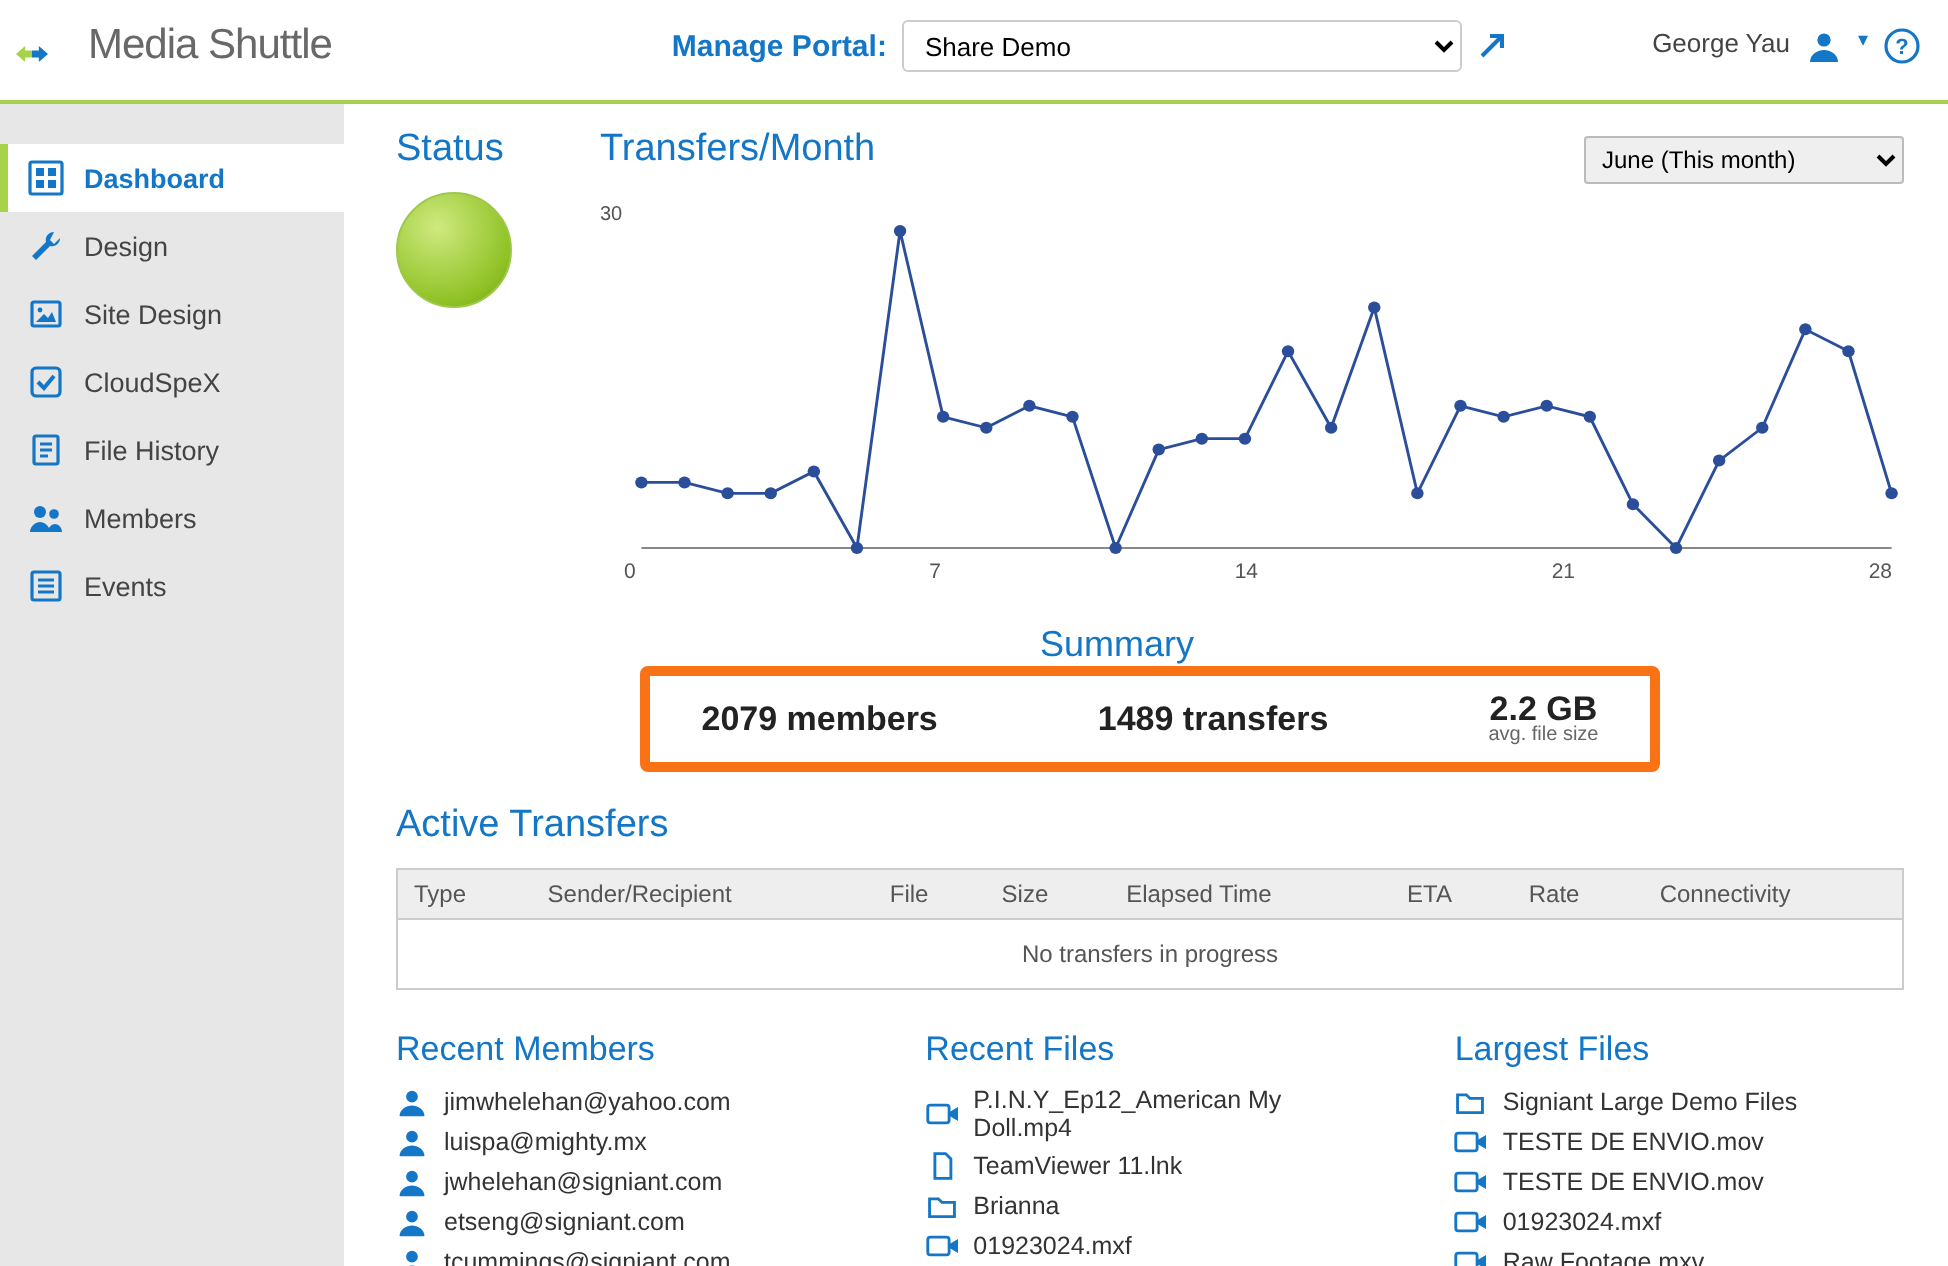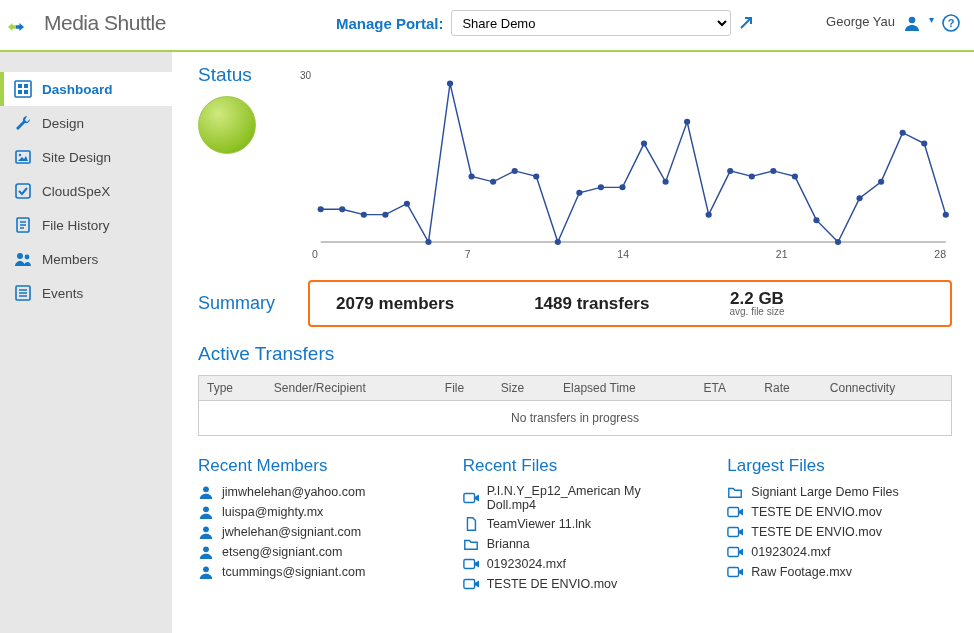--- a/index.html
+++ b/index.html
@@ -33,23 +33,23 @@
   .status-dot { width: 58px; height: 58px; border-radius: 50%; background: radial-gradient(circle at 35% 30%, #cfe97f, #8fc225 70%, #6fa213); border: 1px solid #9ec84a; }
   .chart-col { flex: 1; }
   .chart-header { display: flex; align-items: center; }
   .month-select { margin-left: auto; height: 24px; font-size: 12px; border: 1px solid #bbb; border-radius: 2px; padding: 0 4px; width: 160px; }
   .chart-area { position: relative; margin-top: 6px; height: 190px; }
   .chart-svg { position: absolute; inset: 0; width: 100%; height: 100%; }
   .chart-x-labels { position: absolute; left: 0; right: 0; bottom: 0; display: flex; justify-content: space-between; font-size: 10.5px; color: #555; padding: 0 6px 0 12px; }
   .y-tick { position: absolute; left: 0; font-size: 10px; color: #555; }
 
   
-  .summary-row { display: flex; align-items: center; margin-top: 20px; }
+  .summary-row { display: flex; align-items: center; margin-top: 20px; flex-direction: column; }
   .summary-title { font-size: 18px; color: #1476c6; width: 110px; }
-  .summary-box { flex: 1; display: flex; align-items: center; gap: 80px; border: 2px solid #f97316; border-radius: 4px; padding: 8px 26px; }
+  .summary-box { flex: 1; display: flex; align-items: center; gap: 80px; border: 5px solid #f97316; border-radius: 4px; padding: 8px 26px; }
   .summary-chunk { font-size: 17px; font-weight: 700; color: #222; }
   .file-avg { display: flex; flex-direction: column; line-height: 1; text-align: center; }
   .file-avg .sub { font-size: 10px; font-weight: 400; color: #666; }
 
   
   .active { margin-top: 16px; }
   .at-table { width: 100%; border: 1px solid #ccc; border-collapse: collapse; font-size: 12px; margin-top: 4px; }
   .at-table th { background: #eee; text-align: left; font-weight: 400; color: #555; padding: 5px 8px; border-bottom: 1px solid #ccc; }
   .at-table td { text-align: center; padding: 10px; color: #555; }
 
@@ -173,20 +173,26 @@
     </div>
 
   <div class="main">
     <div class="row1">
       <div class="status-col">
         <div class="section-title">Status</div>
         <div class="status-dot"></div>
       </div>
 
       <div class="chart-col">
+        <div class="chart-header">
+          <div class="section-title">Transfers/Month</div>
+          <select class="month-select">
+            <option>June (This month)</option>
+          </select>
+        </div>
         <div class="chart-area">
           <span class="y-tick" style="top:0;">30</span>
           <svg class="chart-svg" id="chartsvg" viewBox="0 0 630 190" preserveAspectRatio="none">
               <line x1="20" y1="172" x2="624" y2="172" stroke="#888" stroke-width="1"></line>
               <path d="M20 139.20000000000002 L40.827586206896555 139.20000000000002 L61.6551724137931 144.66666666666669 L82.48275862068965 144.66666666666669 L103.3103448275862 133.73333333333332 L124.13793103448276 172 L144.9655172413793 13.466666666666665 L165.79310344827587 106.39999999999999 L186.6206896551724 111.86666666666666 L207.44827586206898 100.93333333333334 L228.27586206896552 106.39999999999999 L249.10344827586206 172 L269.9310344827586 122.8 L290.7586206896552 117.33333333333334 L311.58620689655174 117.33333333333334 L332.4137931034483 73.60000000000001 L353.2413793103448 111.86666666666666 L374.06896551724134 51.73333333333334 L394.89655172413796 144.66666666666669 L415.7241379310345 100.93333333333334 L436.55172413793105 106.39999999999999 L457.3793103448276 100.93333333333334 L478.2068965517241 106.39999999999999 L499.0344827586207 150.13333333333333 L519.8620689655172 172 L540.6896551724137 128.26666666666668 L561.5172413793103 111.86666666666666 L582.3448275862069 62.66666666666667 L603.1724137931035 73.60000000000001 L624 144.66666666666669" fill="none" stroke="#2b4e9b" stroke-width="1.4"></path>
               <circle cx="20" cy="139.20000000000002" r="3" fill="#2b4e9b"></circle>
               <circle cx="40.827586206896555" cy="139.20000000000002" r="3" fill="#2b4e9b"></circle>
               <circle cx="61.6551724137931" cy="144.66666666666669" r="3" fill="#2b4e9b"></circle>
               <circle cx="82.48275862068965" cy="144.66666666666669" r="3" fill="#2b4e9b"></circle>
               <circle cx="103.3103448275862" cy="133.73333333333332" r="3" fill="#2b4e9b"></circle>

